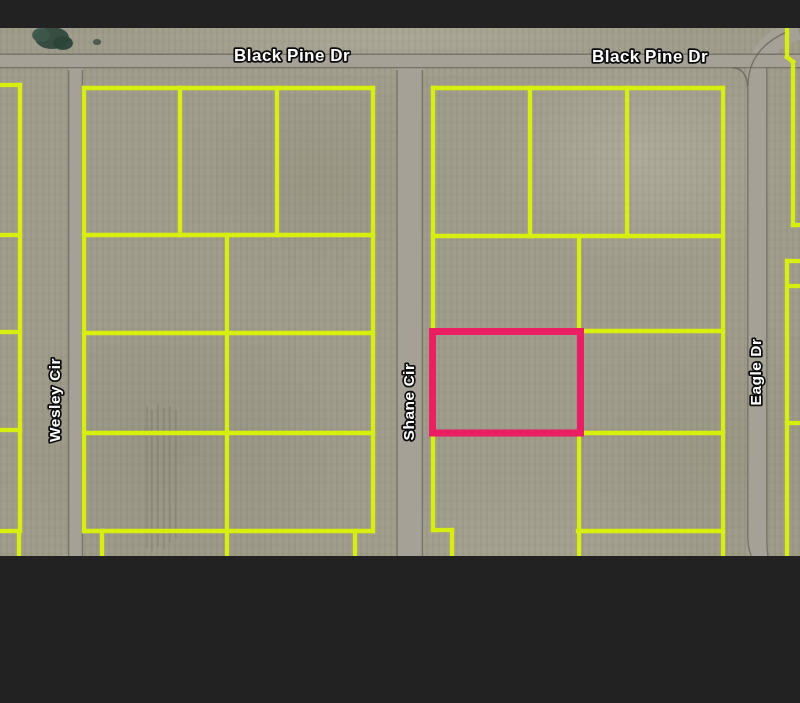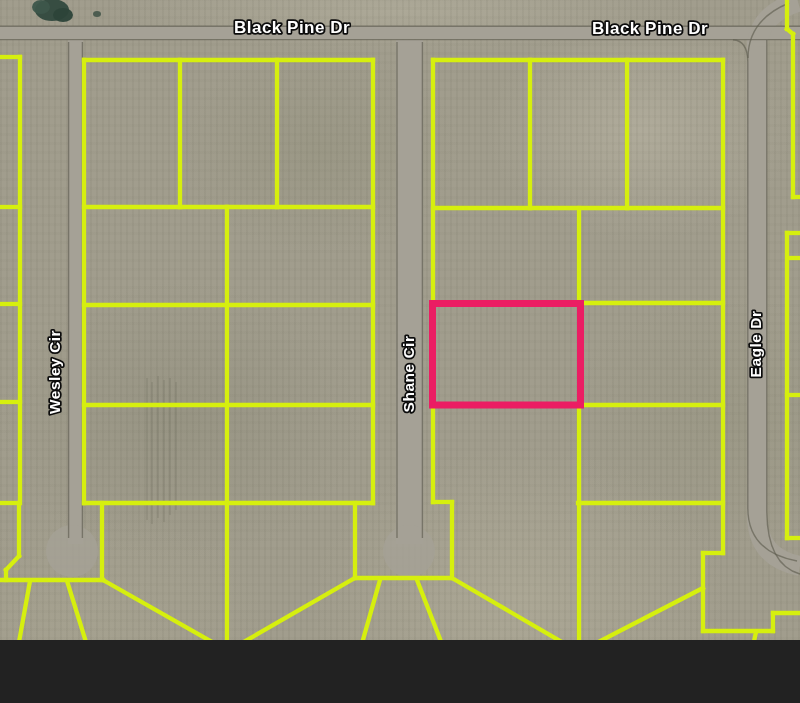--- a/index.html
+++ b/index.html
@@ -1,29 +1,30 @@
 <!DOCTYPE html>
 <html><head>
 <meta charset="utf-8">
 <style>
   html,body{margin:0;padding:0;background:#222;}
   .map{
     position:relative;
-    width:800px;height:640px;
+    width:800px;height:528px;
     overflow:hidden;
     font-family:"Liberation Sans", sans-serif;
     background:
       radial-gradient(420px 60px at 400px 10px, rgba(182,178,160,.55), rgba(0,0,0,0) 70%),
       radial-gradient(220px 160px at 640px 130px, rgba(190,185,168,.5), rgba(0,0,0,0) 70%),
       radial-gradient(200px 150px at 320px 150px, rgba(148,146,126,.5), rgba(0,0,0,0) 70%),
       radial-gradient(260px 200px at 180px 420px, rgba(140,138,120,.45), rgba(0,0,0,0) 70%),
       radial-gradient(240px 180px at 730px 420px, rgba(150,148,128,.5), rgba(0,0,0,0) 70%),
       radial-gradient(300px 220px at 520px 600px, rgba(188,183,162,.4), rgba(0,0,0,0) 70%),
       radial-gradient(260px 160px at 90px 620px, rgba(170,166,146,.45), rgba(0,0,0,0) 70%),
       #a19d8d;
+    margin-top: 28px;
   }
   .grain{
     position:absolute;inset:0;pointer-events:none;
     background:
       repeating-linear-gradient(90deg, rgba(55,55,40,.05) 0 2px, rgba(0,0,0,0) 2px 6px),
       repeating-linear-gradient(0deg, rgba(80,80,60,.03) 0 3px, rgba(0,0,0,0) 3px 9px);
   }
   svg{position:absolute;inset:0;}
   .street-label{
     letter-spacing:.5px;

